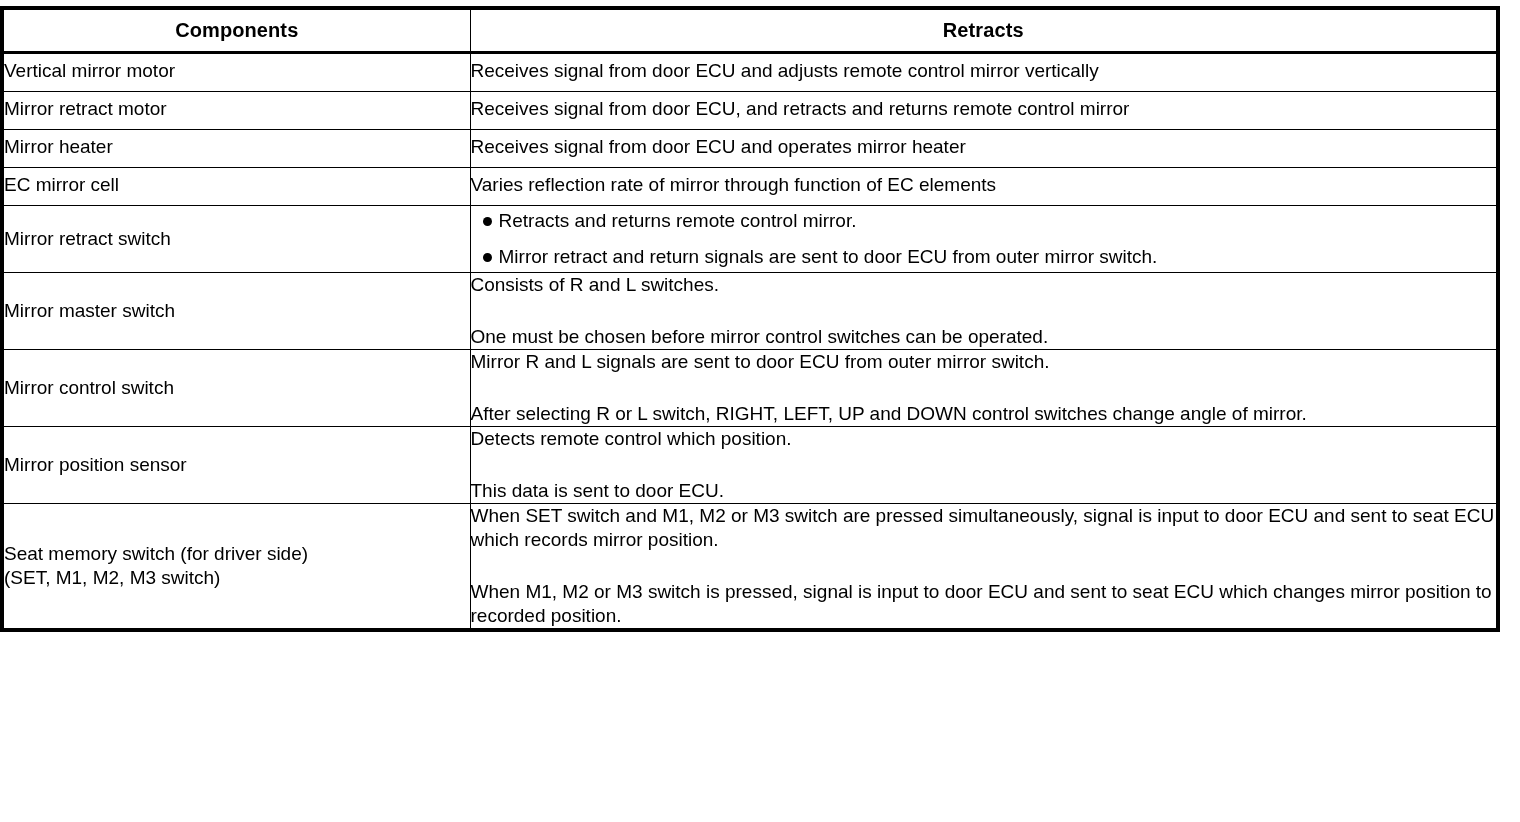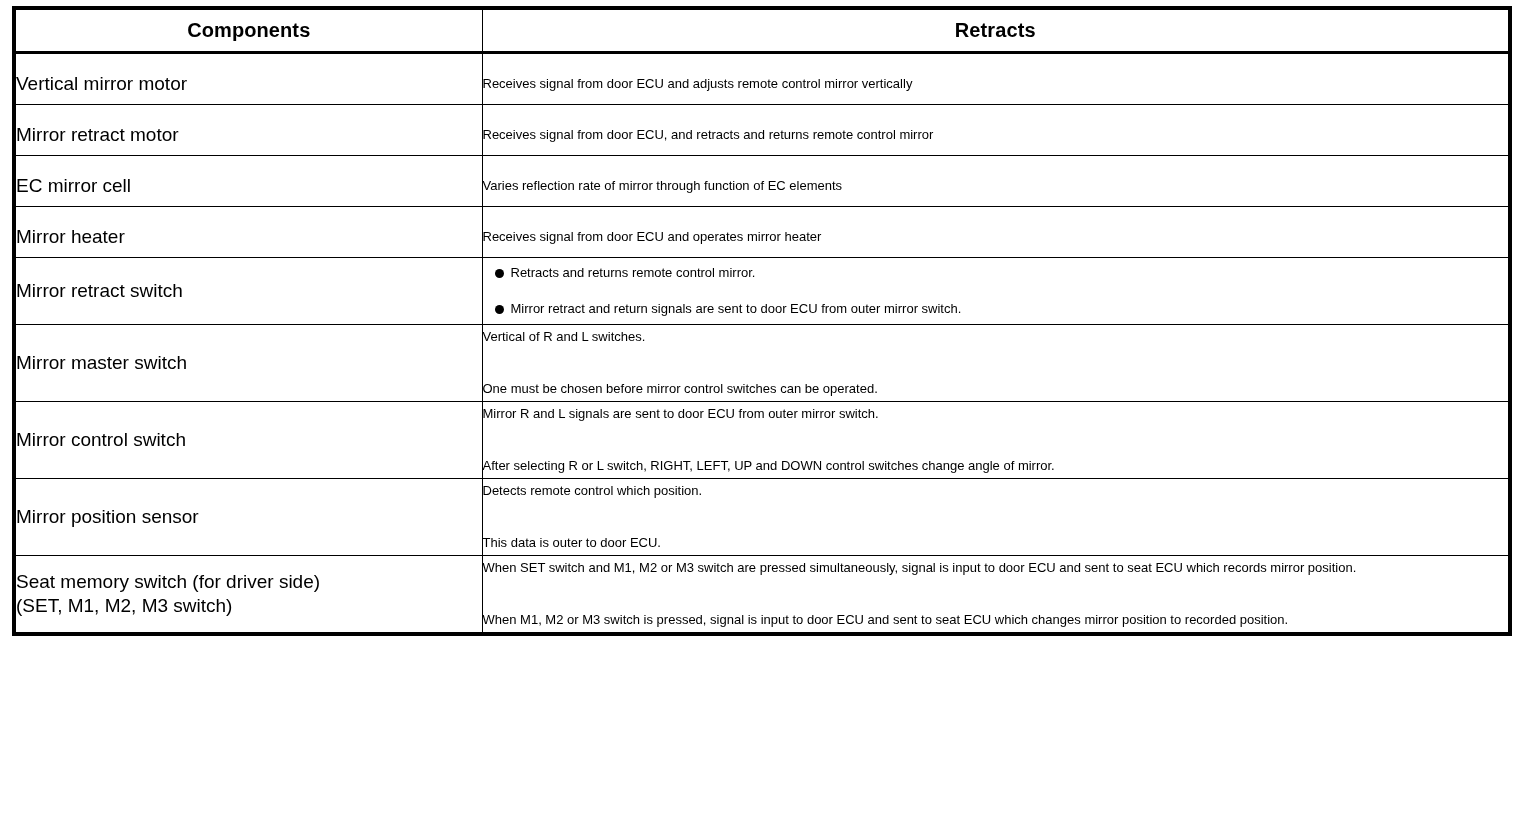--- a/index.html
+++ b/index.html
@@ -17,21 +17,21 @@
 
   #page {
     position: relative;
     width: 1520px;
     height: 822px;
     background: #ffffff;
   }
 
   table.spec-table {
     position: absolute;
-    left: 12px;
+    left: 0;
     top: 6px;
     width: 1500px;
     border-collapse: collapse;
     table-layout: fixed;
     border: 4px solid #000;
     background: #fff;
   }
 
   table.spec-table col.col-components { width: 468px; }
   table.spec-table col.col-function   { width: 1028px; }
@@ -55,30 +55,30 @@
   }
 
   
   td.c-comp {
     font-size: 19px;
     line-height: 24px;
     padding: 4px 0 4px 8px;
     text-align: left;
   }
   td.c-func {
-    font-size: 13px;
+    font-size: 19px;
     line-height: 24px;
     padding: 4px 10px 4px 10px;
     text-align: left;
   }
 
   .row-single td.c-comp,
   .row-single td.c-func {
     height: 34px;
-    padding-top: 13px;
+    padding-top: 0;
     padding-bottom: 3px;
   }
 
   .para {
     margin: 0;
     padding: 0;
   }
   .para + .para {
     margin-top: 28px;
   }
@@ -139,30 +139,30 @@
 
 
       <tr class="row-single">
         <td class="c-comp">Mirror retract motor</td>
         <td class="c-func">
           <p class="para">Receives signal from door ECU, and retracts and returns remote control mirror</p>
         </td>
       </tr>
 
       <tr class="row-single">
+        <td class="c-comp">Mirror heater</td>
+        <td class="c-func">
+          <p class="para">Receives signal from door ECU and operates mirror heater</p>
+        </td>
+      </tr>
+
+      <tr class="row-single">
         <td class="c-comp">EC mirror cell</td>
         <td class="c-func">
           <p class="para">Varies reflection rate of mirror through function of EC elements</p>
-        </td>
-      </tr>
-
-      <tr class="row-single">
-        <td class="c-comp">Mirror heater</td>
-        <td class="c-func">
-          <p class="para">Receives signal from door ECU and operates mirror heater</p>
         </td>
       </tr>
 
       <tr>
         <td class="c-comp">Mirror retract switch</td>
         <td class="c-func tall-pad">
           <ul class="bullets">
             <li>
               <span class="dot"></span>
               <span>Retracts and returns remote control mirror.</span>
@@ -171,38 +171,38 @@
               <span class="dot"></span>
               <span>Mirror retract and return signals are sent to door ECU from outer mirror switch.</span>
             </li>
           </ul>
         </td>
       </tr>
 
       <tr>
         <td class="c-comp">Mirror master switch</td>
         <td class="c-func tall-pad">
-          <p class="para">Vertical of R and L switches.</p>
+          <p class="para">Consists of R and L switches.</p>
           <p class="para">One must be chosen before mirror control switches can be operated.</p>
         </td>
       </tr>
 
       <tr>
         <td class="c-comp">Mirror control switch</td>
         <td class="c-func tall-pad">
           <p class="para">Mirror R and L signals are sent to door ECU from outer mirror switch.</p>
           <p class="para">After selecting R or L switch, RIGHT, LEFT, UP and DOWN control switches change angle of mirror.</p>
         </td>
       </tr>
 
       <tr>
         <td class="c-comp">Mirror position sensor</td>
         <td class="c-func tall-pad">
           <p class="para">Detects remote control which position.</p>
-          <p class="para">This data is outer to door ECU.</p>
+          <p class="para">This data is sent to door ECU.</p>
         </td>
       </tr>
 
       <tr>
         <td class="c-comp">
           <span class="comp-line">Seat memory switch (for driver side)</span>
           <span class="comp-line">(SET, M1, M2, M3 switch)</span>
         </td>
         <td class="c-func tall-pad">
           <p class="para">When SET switch and M1, M2 or M3 switch are pressed simultaneously, signal is input to door ECU and sent to seat ECU which records mirror position.</p>

